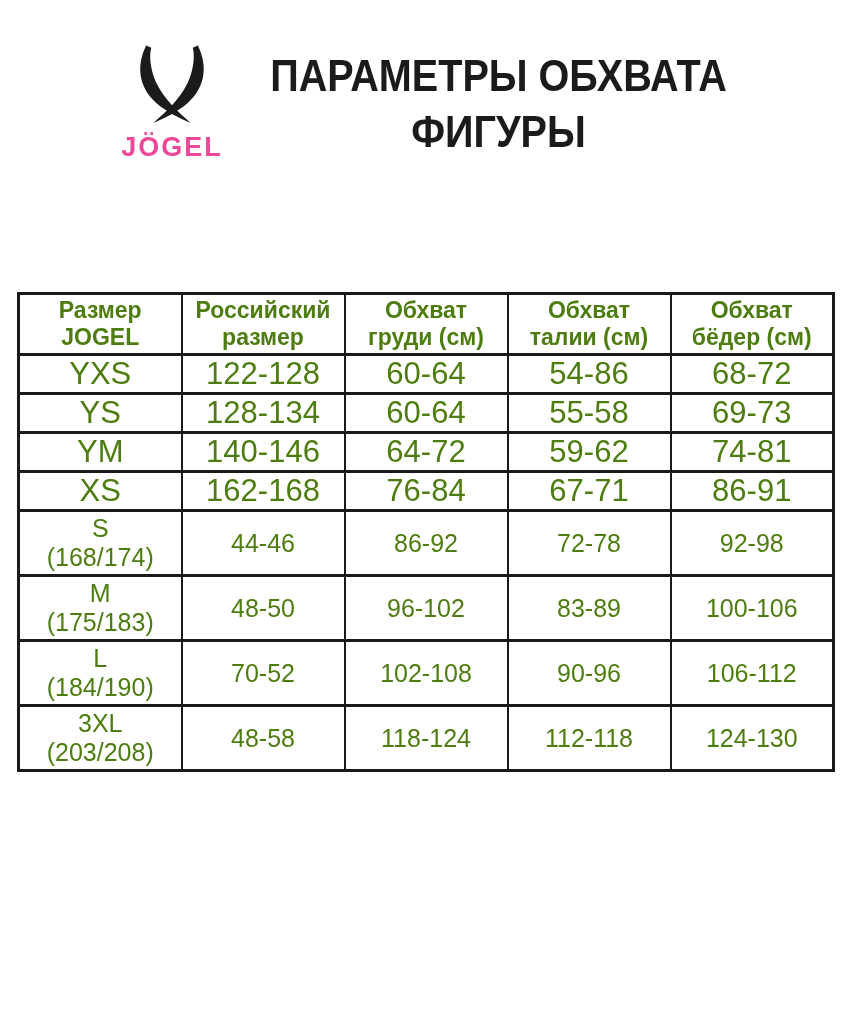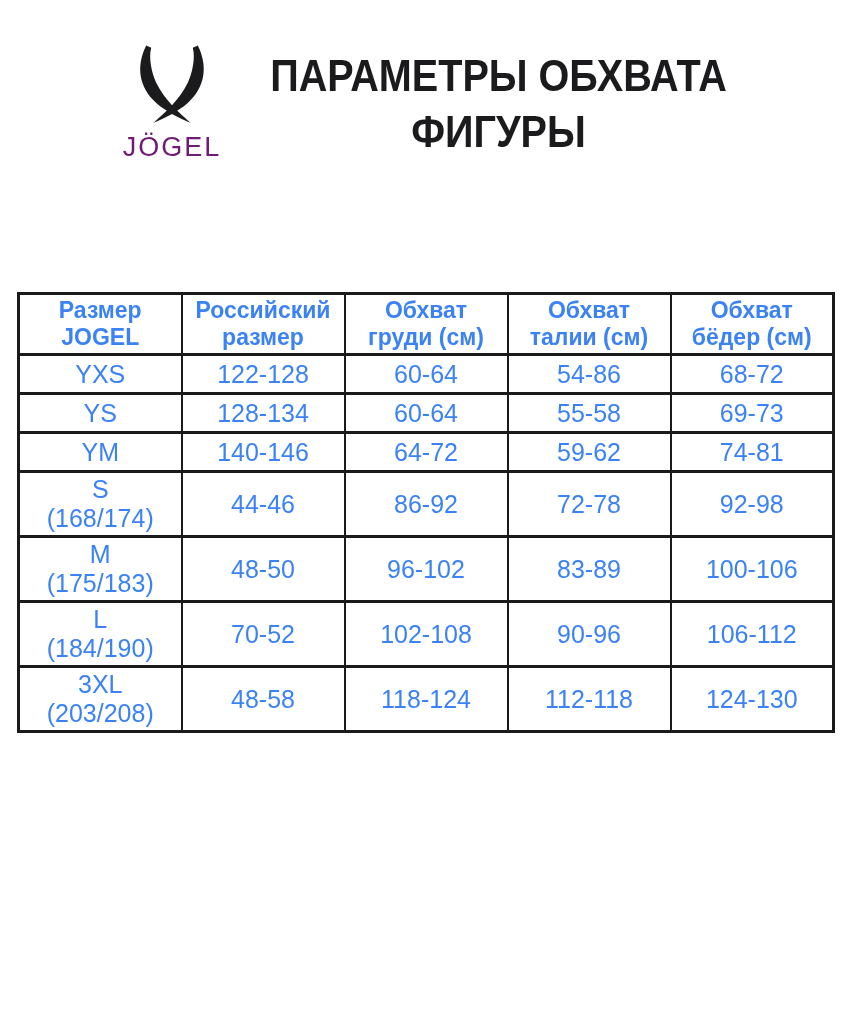--- a/index.html
+++ b/index.html
@@ -14,22 +14,22 @@
   }
   
   .header { position:relative; height:180px; }
   .logo {
     position:absolute; left:104px; top:44px;
     width:136px; text-align:center;
   }
   .logo svg { display:block; margin:0 auto; width:86px; height:82px; }
   .wordmark {
     margin-top:6px;
-    font-size:27px; font-weight:400; letter-spacing:2px;
-    color:#701a75; white-space:nowrap;
+    font-size:27px; font-weight:700; letter-spacing:2px;
+    color:#ec4899; white-space:nowrap;
   }
   .title {
     position:absolute; left:220px; right:75px; top:48px;
     text-align:center;
     font-size:44px; font-weight:700; line-height:1.28;
     letter-spacing:0px;
     transform:scaleX(0.9); transform-origin:50% 0;
     color:#1b1b1d;
   }
   .title span { display:block; }
@@ -42,28 +42,28 @@
     background:#ffffff;
   }
   table.size-table, table.size-table th, table.size-table td {
     border:2px solid #1a1a1a;
   }
   table.size-table { border-width:3px; }
   table.size-table th, table.size-table td {
     border-top-width:3px; border-bottom-width:3px;
     text-align:center; vertical-align:middle;
     width:20%;
-    color:#3b82f6;
+    color:#4d7c0f;
   }
   table.size-table th {
     height:60px;
     font-size:23px; font-weight:700; line-height:27px;
     padding:2px 0;
   }
-  tr.row-single td { height:39px; font-size:25px; }
+  tr.row-single td { height:39px; font-size:31px; }
   tr.row-double td { height:65px; font-size:25px; line-height:29px; }
   td div, th div { text-align:center; }
 </style>
 </head>
 <body>
 
 <div class="page">
 
   <header class="header">
     <div class="logo">
@@ -128,20 +128,29 @@
         </tr>
         <tr class="row-single">
           <td>
             <div>YM</div>
           </td>
           <td>140-146</td>
           <td>64-72</td>
           <td>59-62</td>
           <td>74-81</td>
         </tr>
+        <tr class="row-single">
+          <td>
+            <div>XS</div>
+          </td>
+          <td>162-168</td>
+          <td>76-84</td>
+          <td>67-71</td>
+          <td>86-91</td>
+        </tr>
         <tr class="row-double">
           <td>
             <div>S</div>
             <div>(168/174)</div>
           </td>
           <td>44-46</td>
           <td>86-92</td>
           <td>72-78</td>
           <td>92-98</td>
         </tr>

